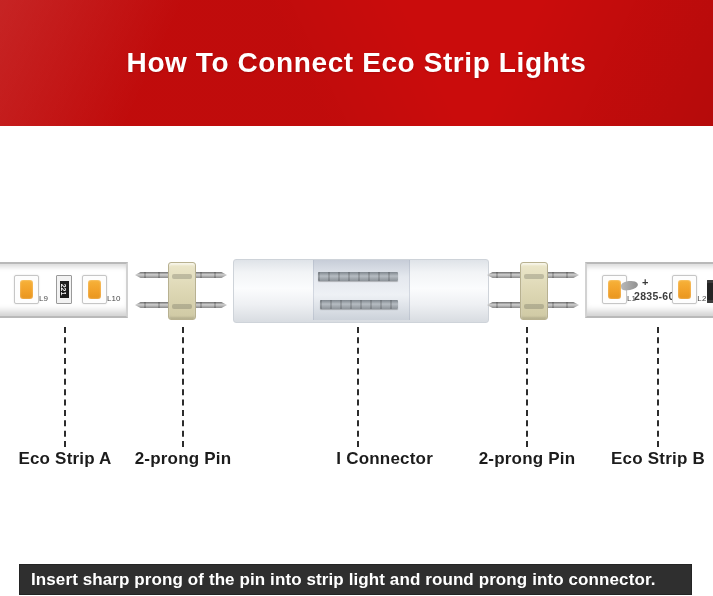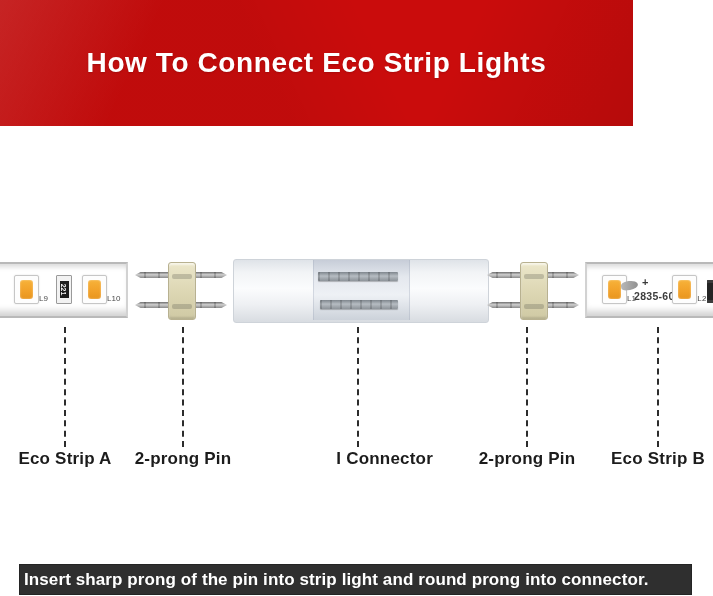--- a/index.html
+++ b/index.html
@@ -3,21 +3,21 @@
 <meta charset="utf-8">
 <style>
   html,body{margin:0;padding:0;background:#fff;}
   .screen{
     position:relative;width:713px;height:596px;overflow:hidden;
     background:#ffffff;font-family:"Liberation Sans",sans-serif;
   }
 
   
   .banner{
-    position:absolute;left:0;top:0;width:633px;height:126px;
+    position:absolute;left:0;top:0;width:713px;height:126px;
     background:
       linear-gradient(295deg, rgba(0,0,0,0.10) 0%, rgba(0,0,0,0) 30%),
       linear-gradient(115deg, rgba(255,255,255,0.10) 0%, rgba(255,255,255,0) 24%),
       linear-gradient(65deg, rgba(0,0,0,0.05) 42%, rgba(0,0,0,0) 60%),
       #ca0c0c;
     display:flex;align-items:center;justify-content:center;
   }
   .banner-title{
     color:#ffffff;font-size:28px;font-weight:bold;letter-spacing:0.6px;
     text-shadow:0 1px 2px rgba(0,0,0,0.15);
@@ -128,21 +128,21 @@
     font-size:17px;font-weight:bold;color:#1c1c1c;letter-spacing:0.2px;white-space:nowrap;
   }
 
   
   .footer-bar{
     position:absolute;left:20px;top:565px;width:671px;height:29px;
     background:#2f2f2f;display:flex;align-items:center;
     box-shadow:0 0 0 1px #242424;
   }
   .footer-text{
-    color:#ffffff;font-size:17px;font-weight:600;padding-left:4px;
+    color:#ffffff;font-size:17px;font-weight:600;padding-left:11px;
     letter-spacing:0.1px;white-space:nowrap;
   }
 </style>
 </head>
 <body>
 
 <div class="screen">
 
   <div class="banner">
     <div class="banner-title">How To Connect Eco Strip Lights</div>

